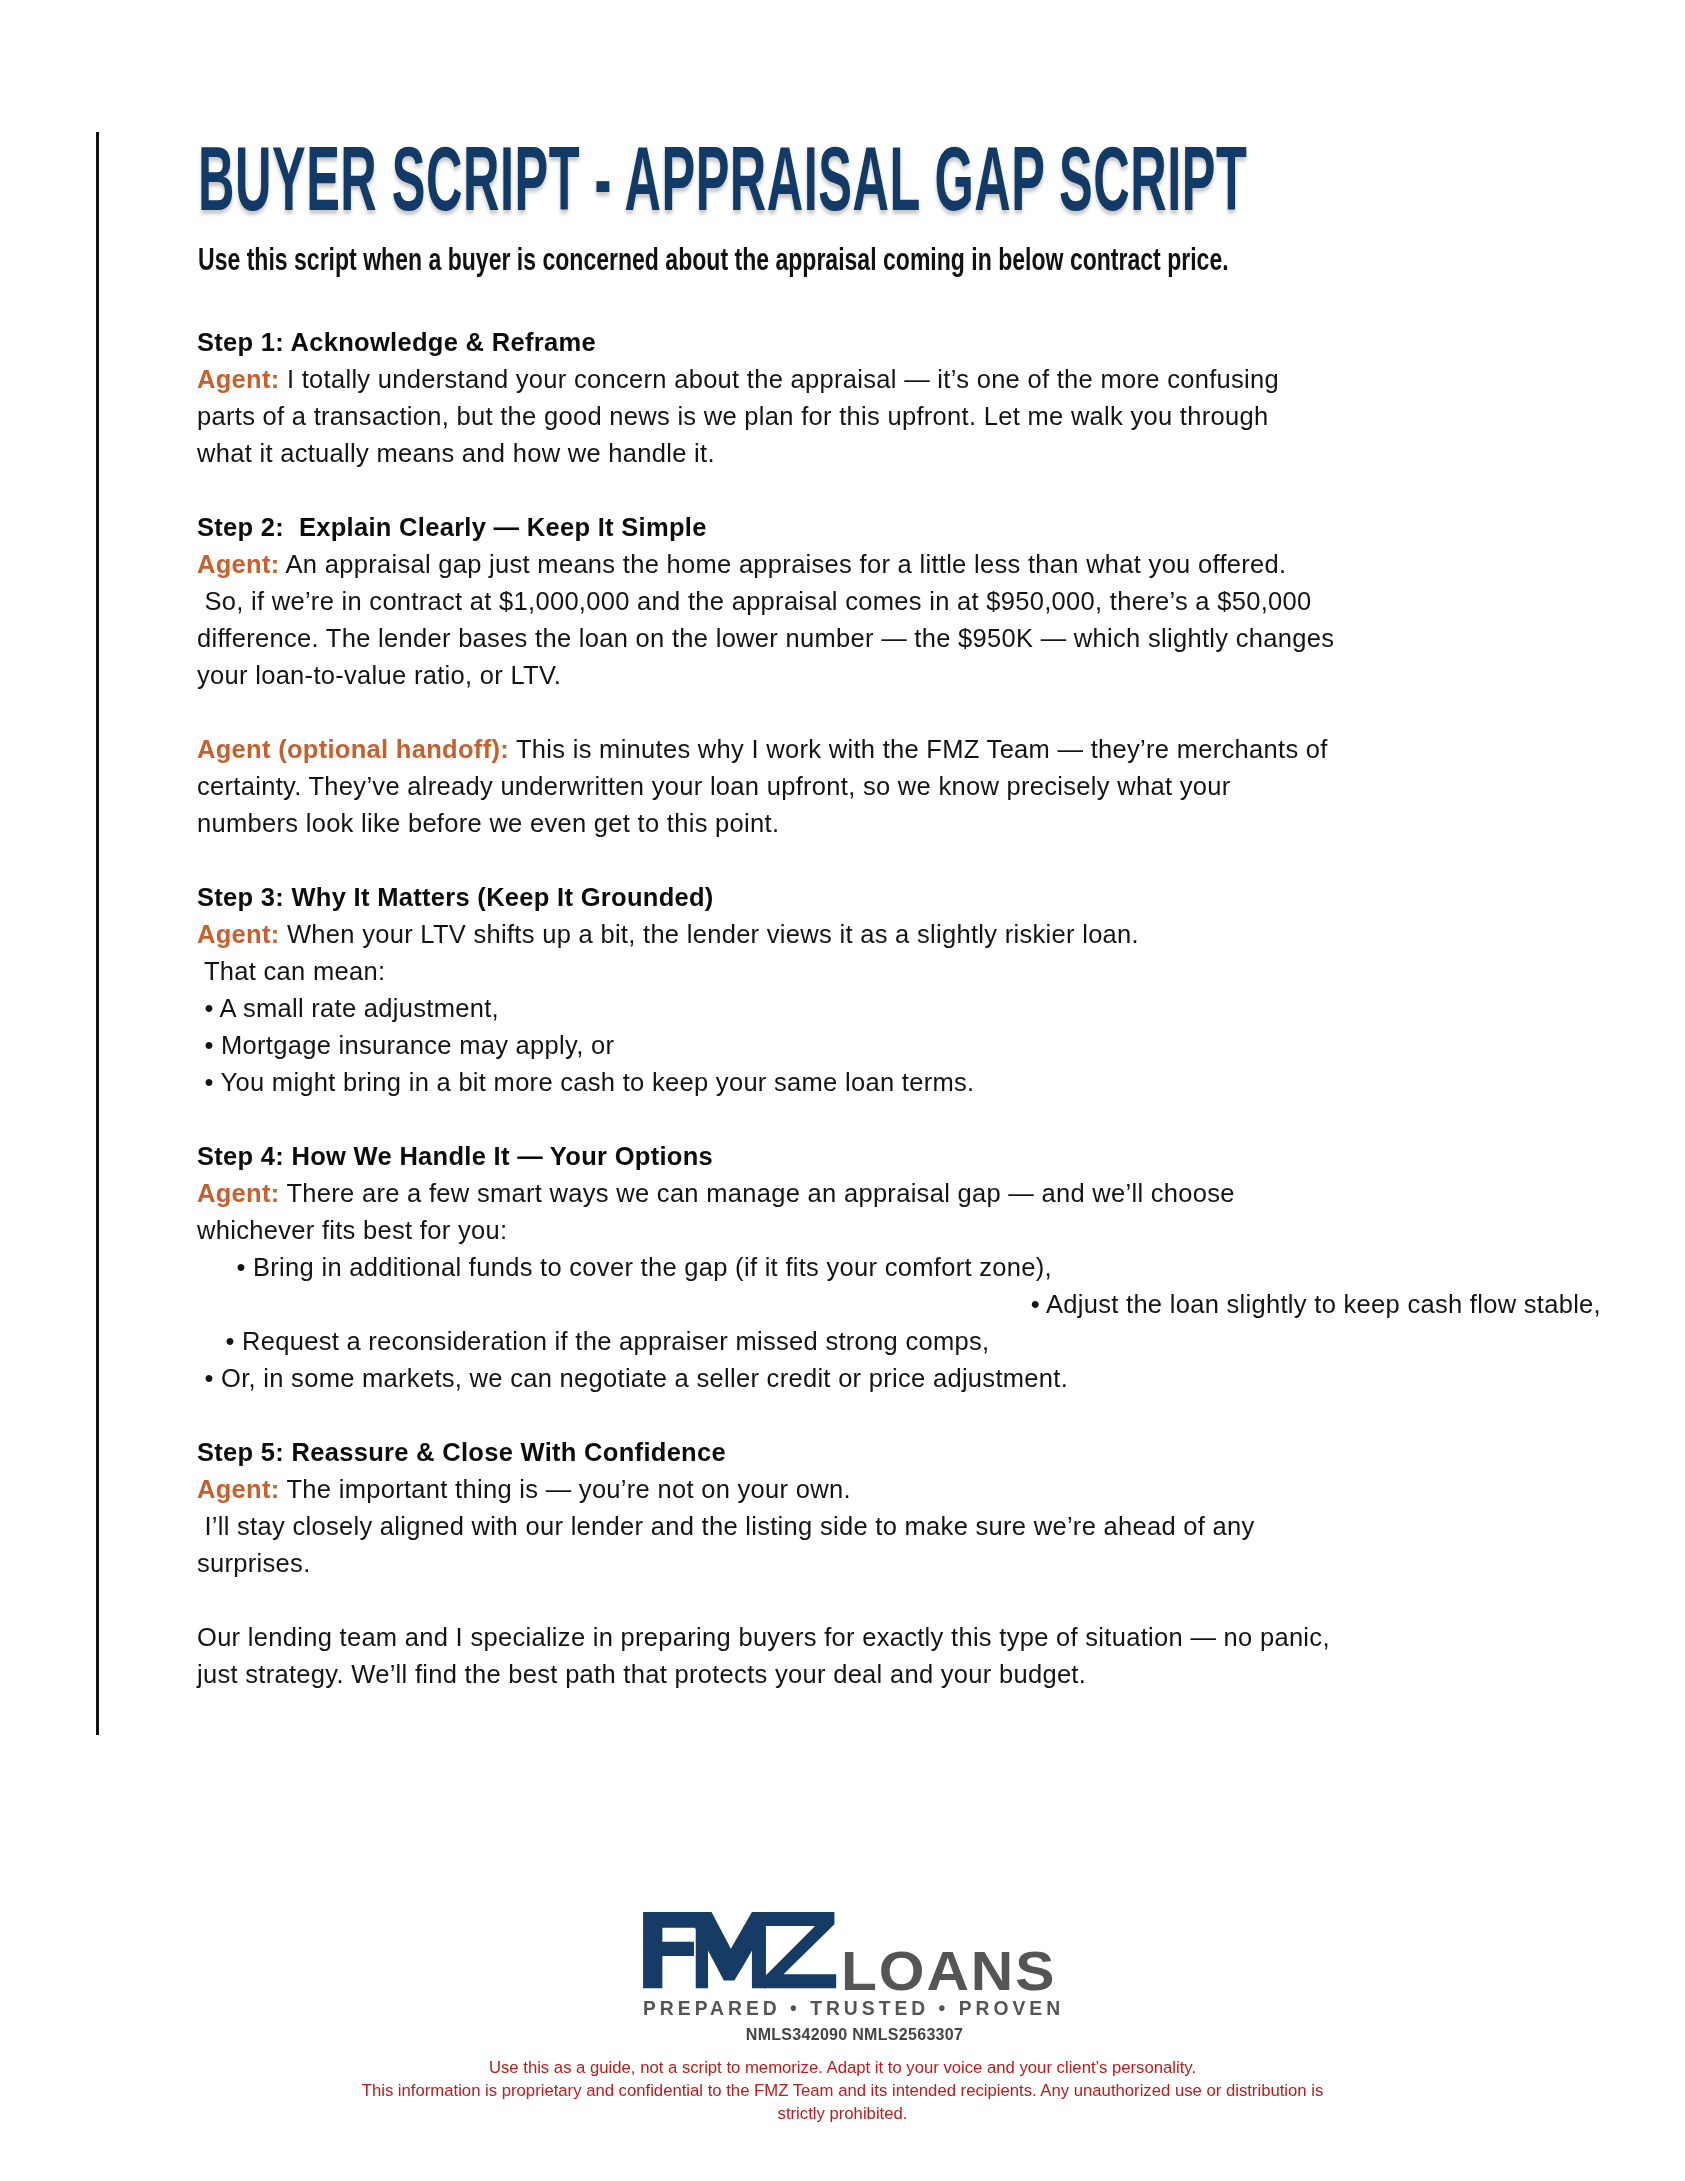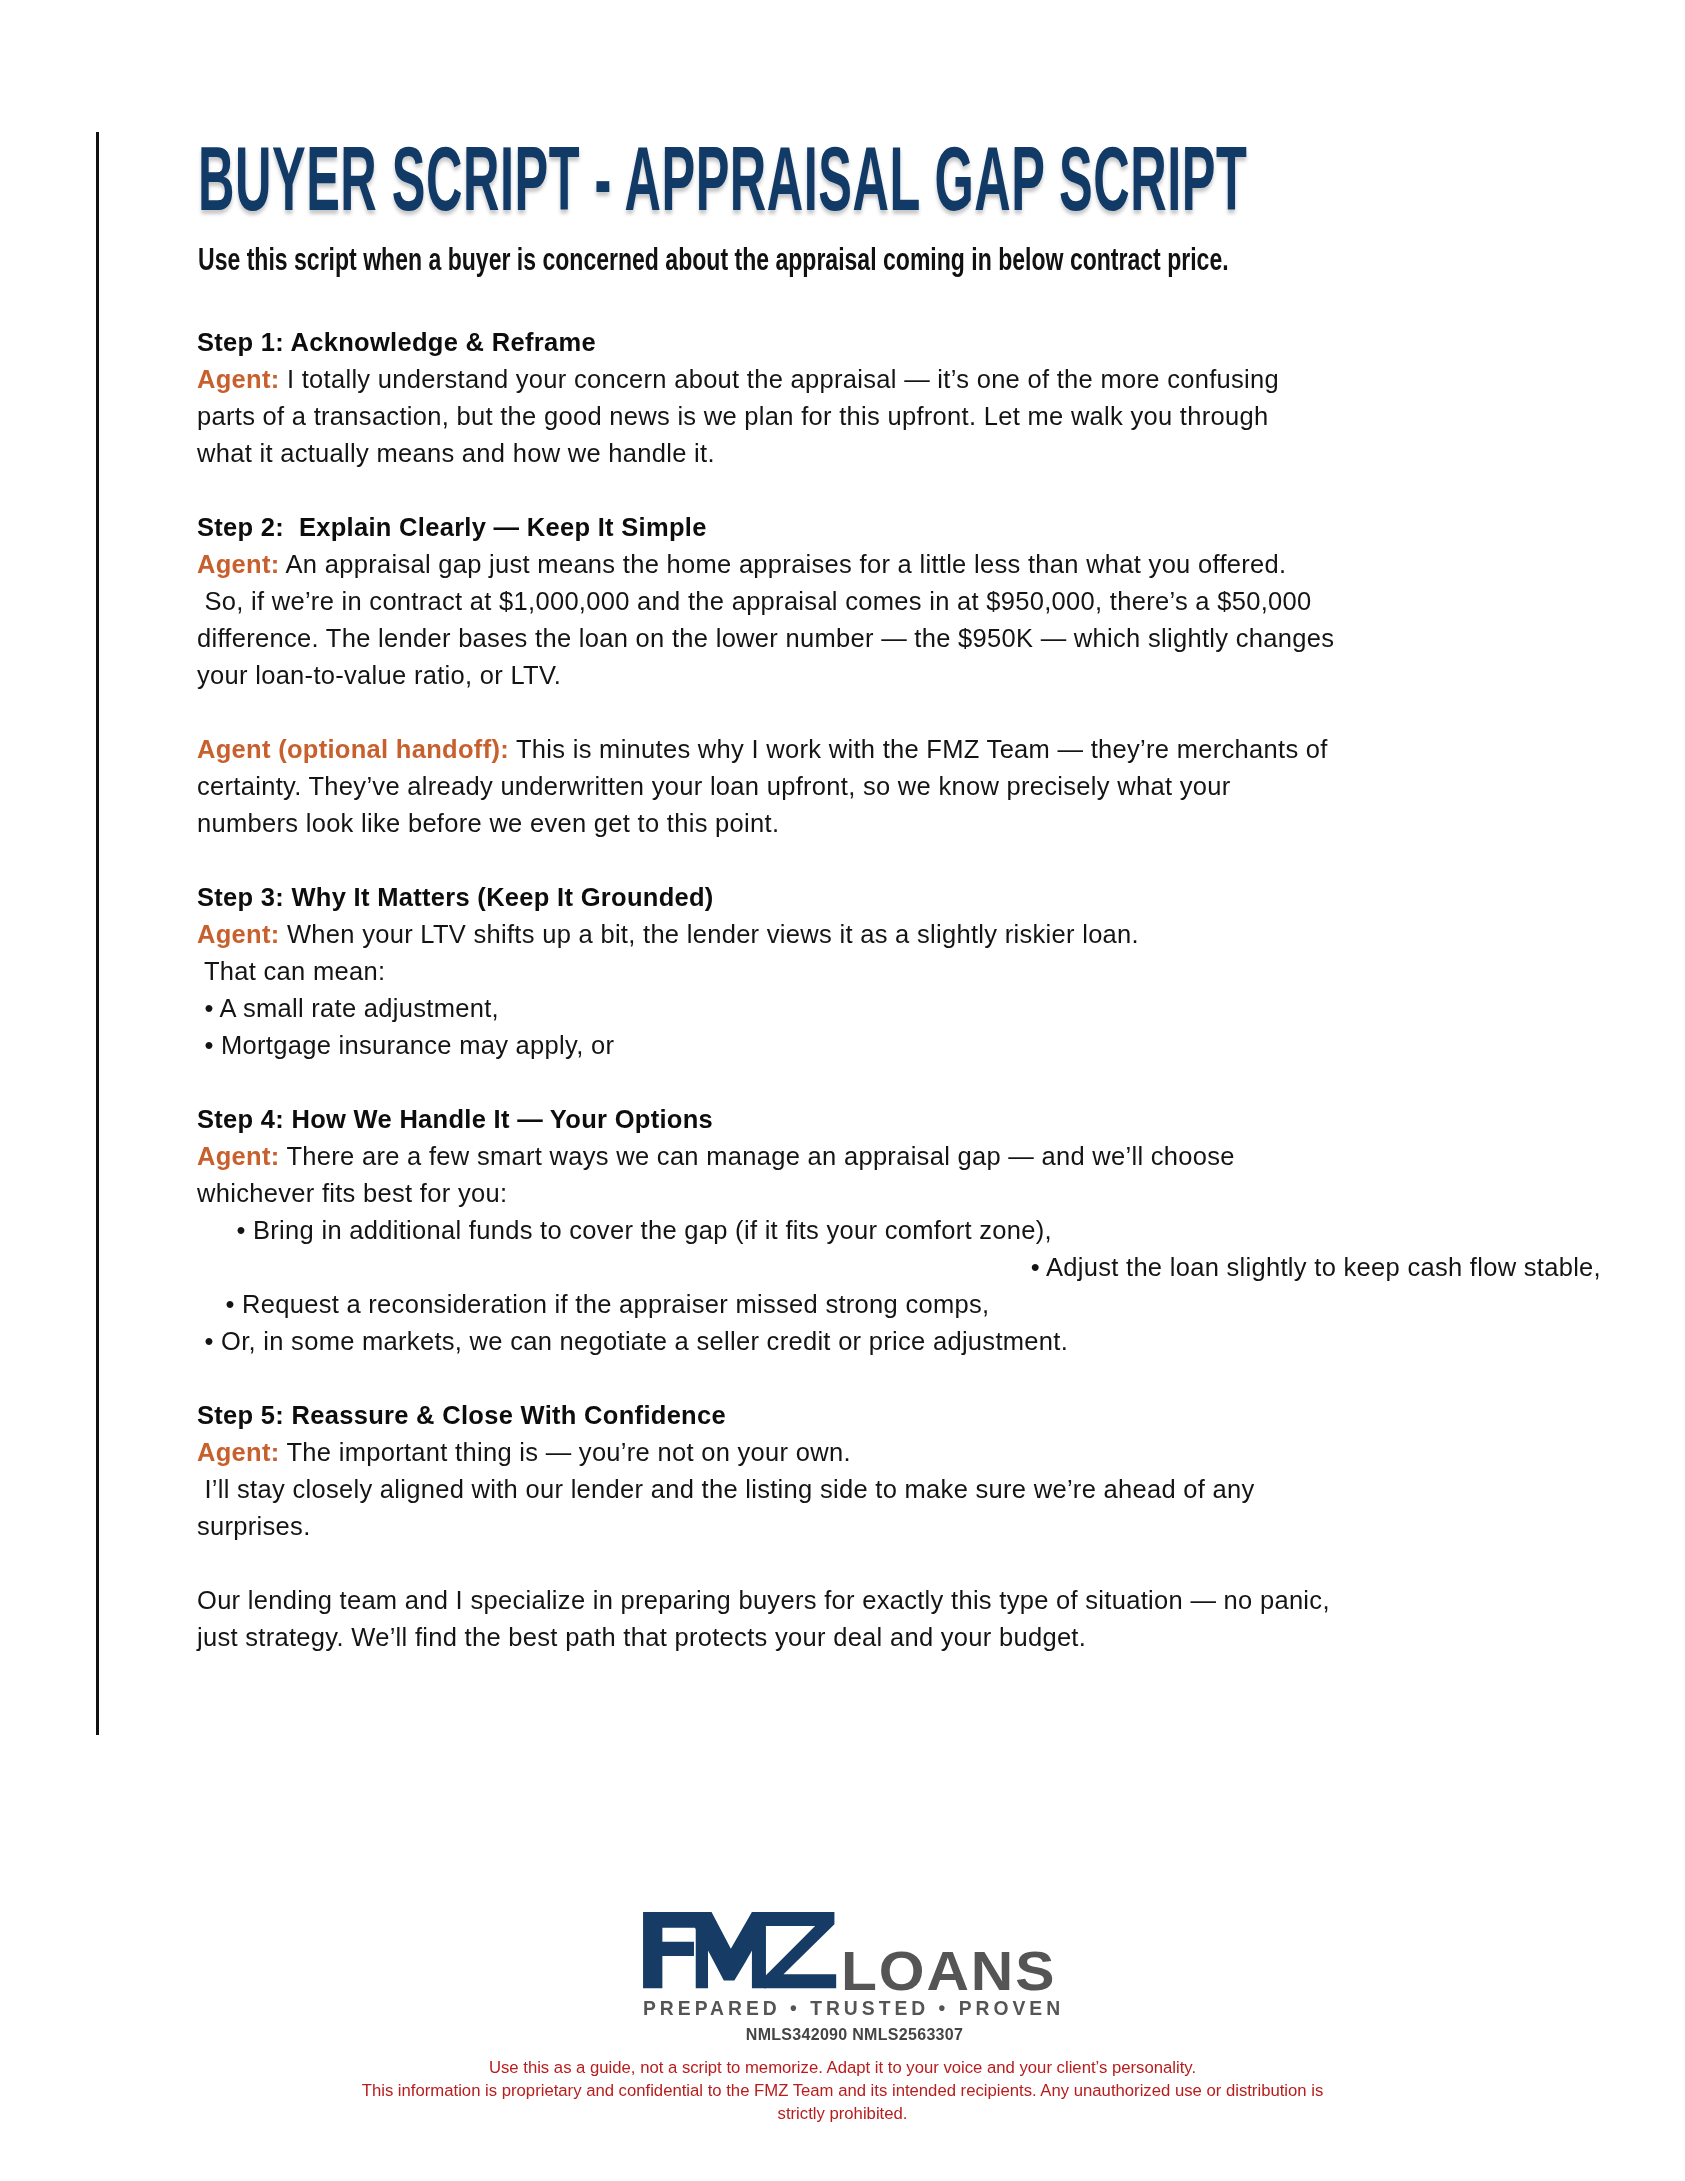--- a/index.html
+++ b/index.html
@@ -56,20 +56,21 @@
     <div class="line"><span class="label">Agent (optional handoff):</span><span> This is minutes why I work with the FMZ Team — they’re merchants of</span></div>
     <div class="line">certainty. They’ve already underwritten your loan upfront, so we know precisely what your</div>
     <div class="line">numbers look like before we even get to this point.</div>
     <div class="line"></div>
 
     <div class="line heading">Step 3: Why It Matters (Keep It Grounded)</div>
     <div class="line"><span class="label">Agent:</span><span> When your LTV shifts up a bit, the lender views it as a slightly riskier loan.</span></div>
     <div class="line" style="white-space:pre;"> That can mean:</div>
     <div class="line" style="white-space:pre;"> • A small rate adjustment,</div>
     <div class="line" style="white-space:pre;"> • Mortgage insurance may apply, or</div>
+    <div class="line" style="white-space:pre;"> • You might bring in a bit more cash to keep your same loan terms.</div>
     <div class="line"></div>
 
     <div class="line heading">Step 4: How We Handle It — Your Options</div>
     <div class="line"><span class="label">Agent:</span><span> There are a few smart ways we can manage an appraisal gap — and we’ll choose</span></div>
     <div class="line">whichever fits best for you:</div>
     <div class="line" style="white-space:pre;margin-left:32px;"> • Bring in additional funds to cover the gap (if it fits your comfort zone),</div>
     <div class="line" style="white-space:pre;text-align:right;"> • Adjust the loan slightly to keep cash flow stable,</div>
     <div class="line" style="white-space:pre;margin-left:21px;"> • Request a reconsideration if the appraiser missed strong comps,</div>
     <div class="line" style="white-space:pre;"> • Or, in some markets, we can negotiate a seller credit or price adjustment.</div>
     <div class="line"></div>

